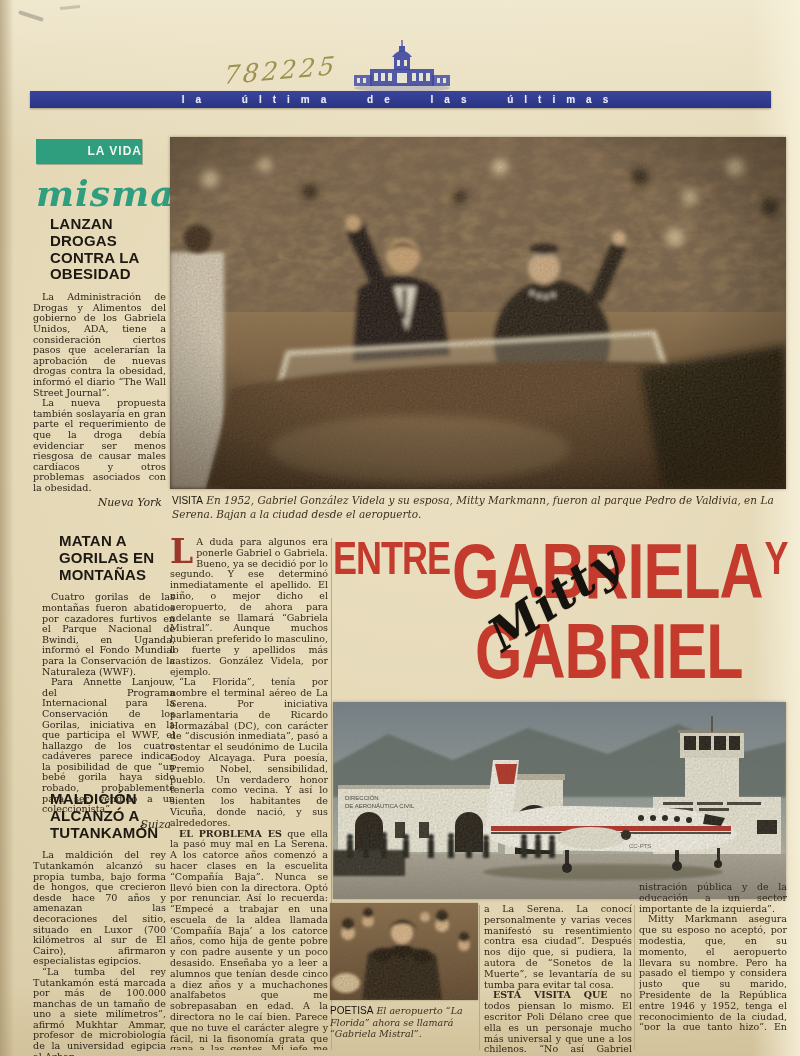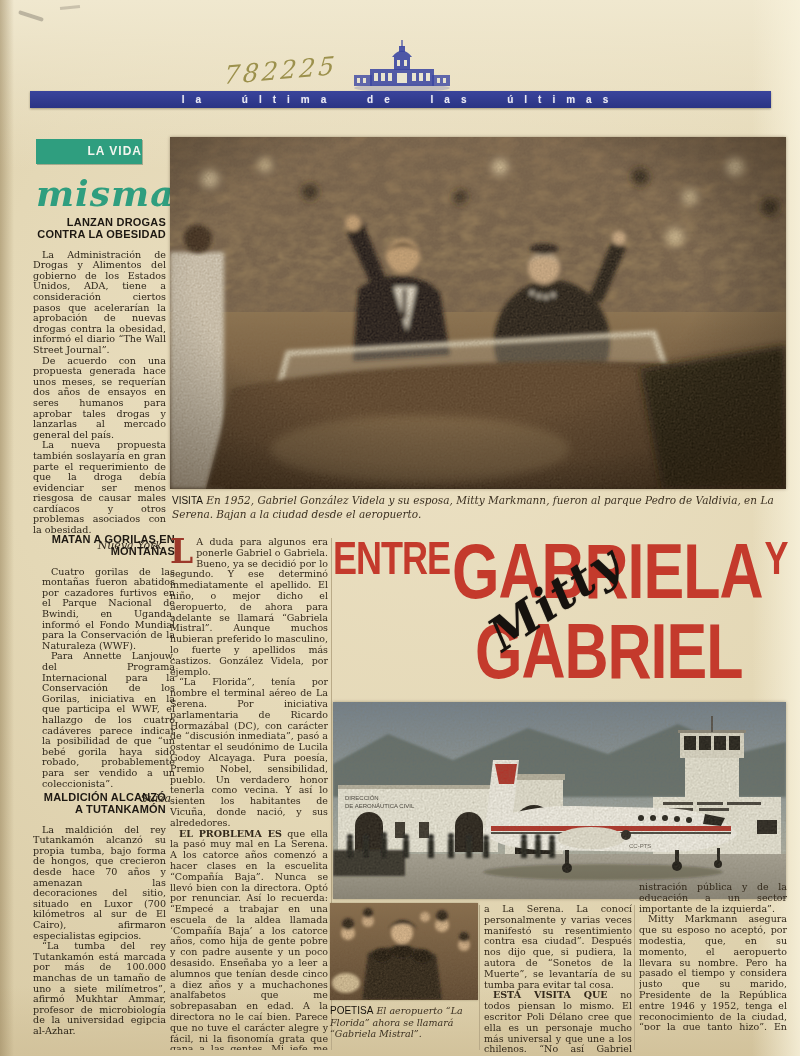--- a/index.html
+++ b/index.html
@@ -41,22 +41,22 @@
     left:36px; top:139px; width:106px; height:25px; background:#2f9e7f; color:#f2f5ee;
     font-family:"Liberation Sans",sans-serif; font-weight:bold; font-size:12px;
     text-align:right; line-height:25px; letter-spacing:1px; box-shadow:1px 1px 0 rgba(40,80,60,.35);
   }
   .misma {
     left:36px; top:160px; font-family:"DejaVu Serif",serif; font-style:italic; font-weight:bold;
     font-size:36px; color:#2f9e7f; letter-spacing:1px;margin-top:12px;
   }
   .sb-article { width:133px; color:#2e261a; }
   .sb-article h3 {
-    font-family:"Liberation Sans",sans-serif; font-size:11px; line-height:1.12; text-align:right;
-    color:#1d1812; margin-bottom:9px; letter-spacing:.2px;
+    font-family:"Liberation Sans",sans-serif; font-size:15px; line-height:1.12; text-align:left;
+    color:#1d1812; margin-bottom:9px; letter-spacing:.2px;margin-left:17px;
   }
   .sb-article p { font-size:9.6px; line-height:10.6px; text-align:justify; text-indent:9px; }
   .sb-article .dateline { text-align:right; font-style:italic; font-size:11px; margin-top:5px; text-indent:0; padding-right:4px; }
   #sb1 { left:33px; top:216px; }
   #sb2 { left:42px; top:533px; }
   #sb3 { left:33px; top:791px; }
 
   
   .main-photo { left:170px; top:137px; width:616px; height:352px; box-shadow:0 0 3px rgba(60,45,20,.4); }
   .main-photo svg, .airport-photo svg, .small-photo svg { display:block; width:100%; height:100%; }
@@ -139,22 +139,21 @@
 
   <div class="abs banner">
     <span>la última de las últimas</span>
   </div>
 
   <div class="abs lavida">LA VIDA</div>
   <div class="abs misma">misma</div>
 
   <article class="abs sb-article" id="sb1">
     <h3>LANZAN DROGAS CONTRA LA OBESIDAD</h3>
-    <p>La Administración de Drogas y Alimentos del gobierno de los Estados Unidos, ADA, tiene a consideración ciertos pasos que acelerarían la aprobación de nuevas drogas contra la obesidad, informó el diario “The Wall Street Journal”.</p>
-    <p>De acuerdo con una propuesta generada hace unos meses, se requerían dos años de ensayos en seres humanos para aprobar tales drogas y lanzarlas al mercado general del país.</p>
+    <p>La Administración de Drogas y Alimentos del gobierno de los Gabriela Unidos, ADA, tiene a consideración ciertos pasos que acelerarían la aprobación de nuevas drogas contra la obesidad, informó el diario “The Wall Street Journal”.</p>
     <p>La nueva propuesta también soslayaría en gran parte el requerimiento de que la droga debía evidenciar ser menos riesgosa de causar males cardíacos y otros problemas asociados con la obesidad.</p>
     <p class="dateline">Nueva York</p>
   </article>
 
   <article class="abs sb-article" id="sb2">
     <h3>MATAN A GORILAS EN MONTAÑAS</h3>
     <p>Cuatro gorilas de las montañas fueron abatidos por cazadores furtivos en el Parque Nacional de Bwindi, en Uganda, informó el Fondo Mundial para la Conservación de la Naturaleza (WWF).</p>
     <p>Para Annette Lanjouw, del Programa Internacional para la Conservación de los Gorilas, iniciativa en la que participa el WWF, el hallazgo de los cuatro cadáveres parece indicar la posibilidad de que “un bebé gorila haya sido robado, probablemente para ser vendido a un coleccionista”.</p>
     <p class="dateline">Suiza</p>
   </article>

